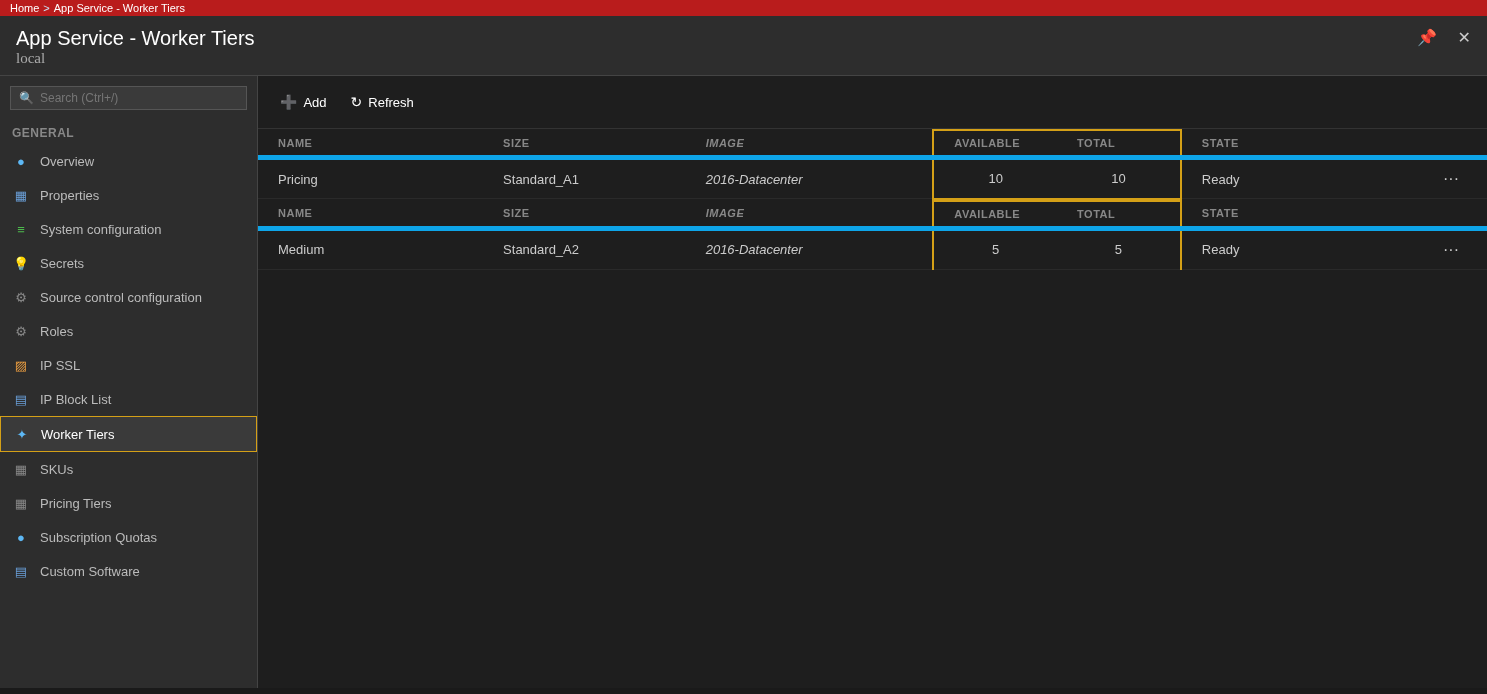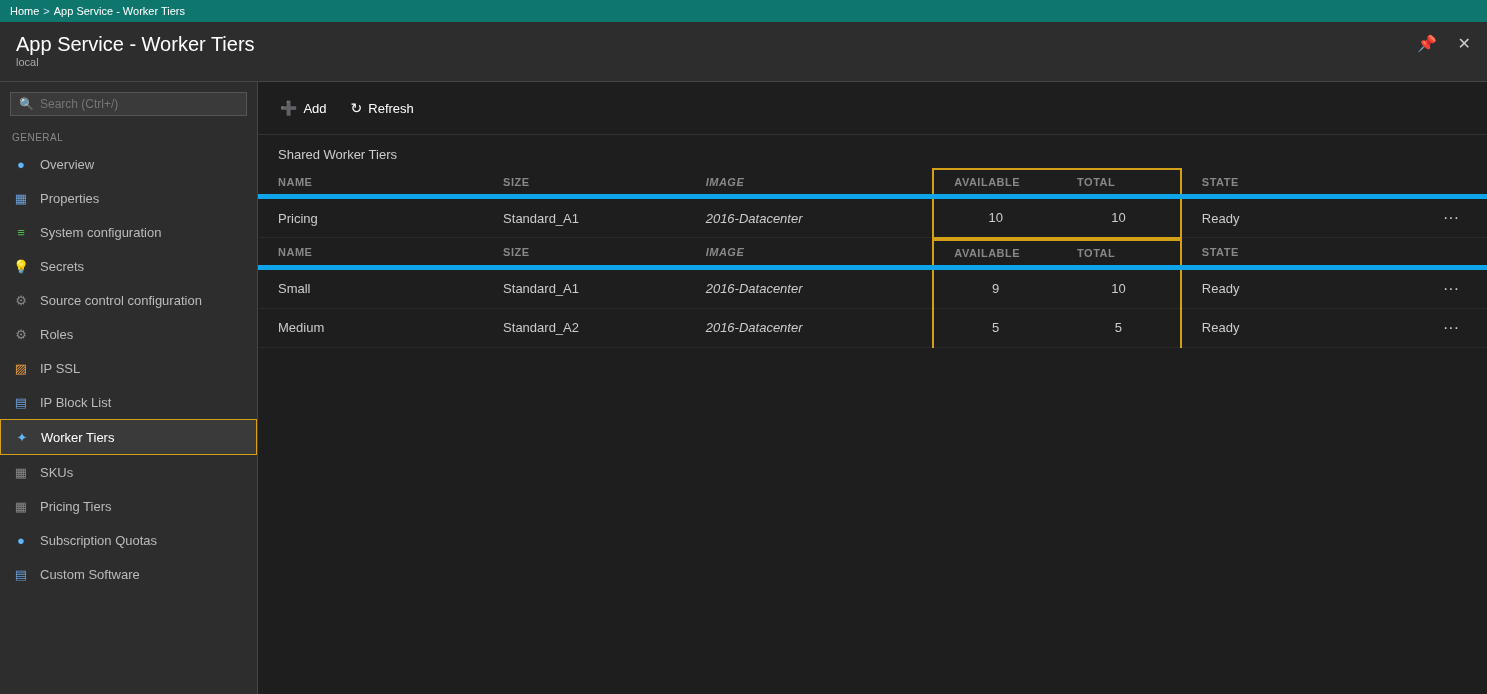--- a/index.html
+++ b/index.html
@@ -8,22 +8,22 @@
       background: #1a1a1a;
       color: #ccc;
       font-size: 13px;
       width: 1487px;
       height: 694px;
       overflow: hidden;
     }
 
     
     .top-bar {
-      background: #0f766e;
-      height: 22px;
+      background: #b91c1c;
+      height: 16px;
       display: flex;
       align-items: center;
       padding: 0 10px;
       font-size: 11px;
       color: #fff;
     }
     .breadcrumb-home { color: #fff; cursor: pointer; }
     .breadcrumb-sep { margin: 0 4px; color: #cce4f7; }
     .breadcrumb-current { color: #fff; }
 
@@ -37,22 +37,23 @@
       border-bottom: 1px solid #444;
       position: relative;
     }
     .title-bar-text h1 {
       font-size: 20px;
       font-weight: 300;
       color: #fff;
       line-height: 1.2;
     }
     .title-bar-text .subtitle {
-      font-size: 11px;
+      font-size: 15px;
       color: #aaa;
+      font-family: Liberation Serif, serif;
     }
     .title-bar-actions {
       position: absolute;
       right: 10px;
       top: 10px;
       display: flex;
       gap: 8px;
     }
     .title-btn {
       background: none;
@@ -93,24 +94,25 @@
       border: none;
       outline: none;
       color: #5eead4;
       font-size: 12px;
       width: 100%;
     }
     .search-icon { color: #888; font-size: 12px; }
 
     .section-label {
       padding: 10px 12px 4px 12px;
-      font-size: 10px;
+      font-size: 12px;
       color: #888;
       text-transform: uppercase;
       letter-spacing: 0.5px;
+      font-weight: bold;
     }
 
     .nav-item {
       display: flex;
       align-items: center;
       padding: 8px 12px;
       cursor: pointer;
       gap: 10px;
       color: #bbb;
       font-size: 13px;
@@ -313,21 +315,20 @@
       <button class="toolbar-btn">
         <span class="toolbar-icon">➕</span>
         <span>Add</span>
       </button>
       <button class="toolbar-btn">
         <span class="toolbar-icon">↻</span>
         <span>Refresh</span>
       </button>
     </div>
 
-    <div class="section-title">Shared Worker Tiers</div>
     <div class="table-wrapper">
       <table class="data-table">
         <thead>
           <tr>
             <th class="col-name">NAME</th>
             <th class="col-size">SIZE</th>
             <th class="col-image">IMAGE</th>
             <th class="col-available" style="border-left: 2px solid #d4a017; border-top: 2px solid #d4a017;">AVAILABLE</th>
             <th class="col-total" style="border-right: 2px solid #d4a017; border-top: 2px solid #d4a017;">TOTAL</th>
             <th class="col-state">STATE</th>
@@ -357,31 +358,20 @@
             <th class="col-name">NAME</th>
             <th class="col-size">SIZE</th>
             <th class="col-image">IMAGE</th>
             <th class="col-available" style="border-left: 2px solid #d4a017; border-top: 2px solid #d4a017;">AVAILABLE</th>
             <th class="col-total" style="border-right: 2px solid #d4a017; border-top: 2px solid #d4a017;">TOTAL</th>
             <th class="col-state">STATE</th>
             <th class="col-actions"></th>
           </tr>
         </thead>
         <tbody id="dedicated-tbody">
-        <tr>
-    <td class="col-name">Small</td>
-    <td class="col-size">Standard_A1</td>
-    <td class="col-image">2016-Datacenter</td>
-    <td class="col-available" style="text-align:center; border-left: 2px solid #d4a017; ">9</td>
-    <td class="col-total" style="text-align:center; border-right: 2px solid #d4a017; ">10</td>
-    <td class="col-state">Ready</td>
-    <td class="col-actions" style="text-align:right">
-      <button class="more-btn">···</button>
-    </td>
-  </tr>
             <tr>
     <td class="col-name">Medium</td>
     <td class="col-size">Standard_A2</td>
     <td class="col-image">2016-Datacenter</td>
     <td class="col-available" style="text-align:center; border-left: 2px solid #d4a017; ">5</td>
     <td class="col-total" style="text-align:center; border-right: 2px solid #d4a017; ">5</td>
     <td class="col-state">Ready</td>
     <td class="col-actions" style="text-align:right">
       <button class="more-btn">···</button>
     </td>

